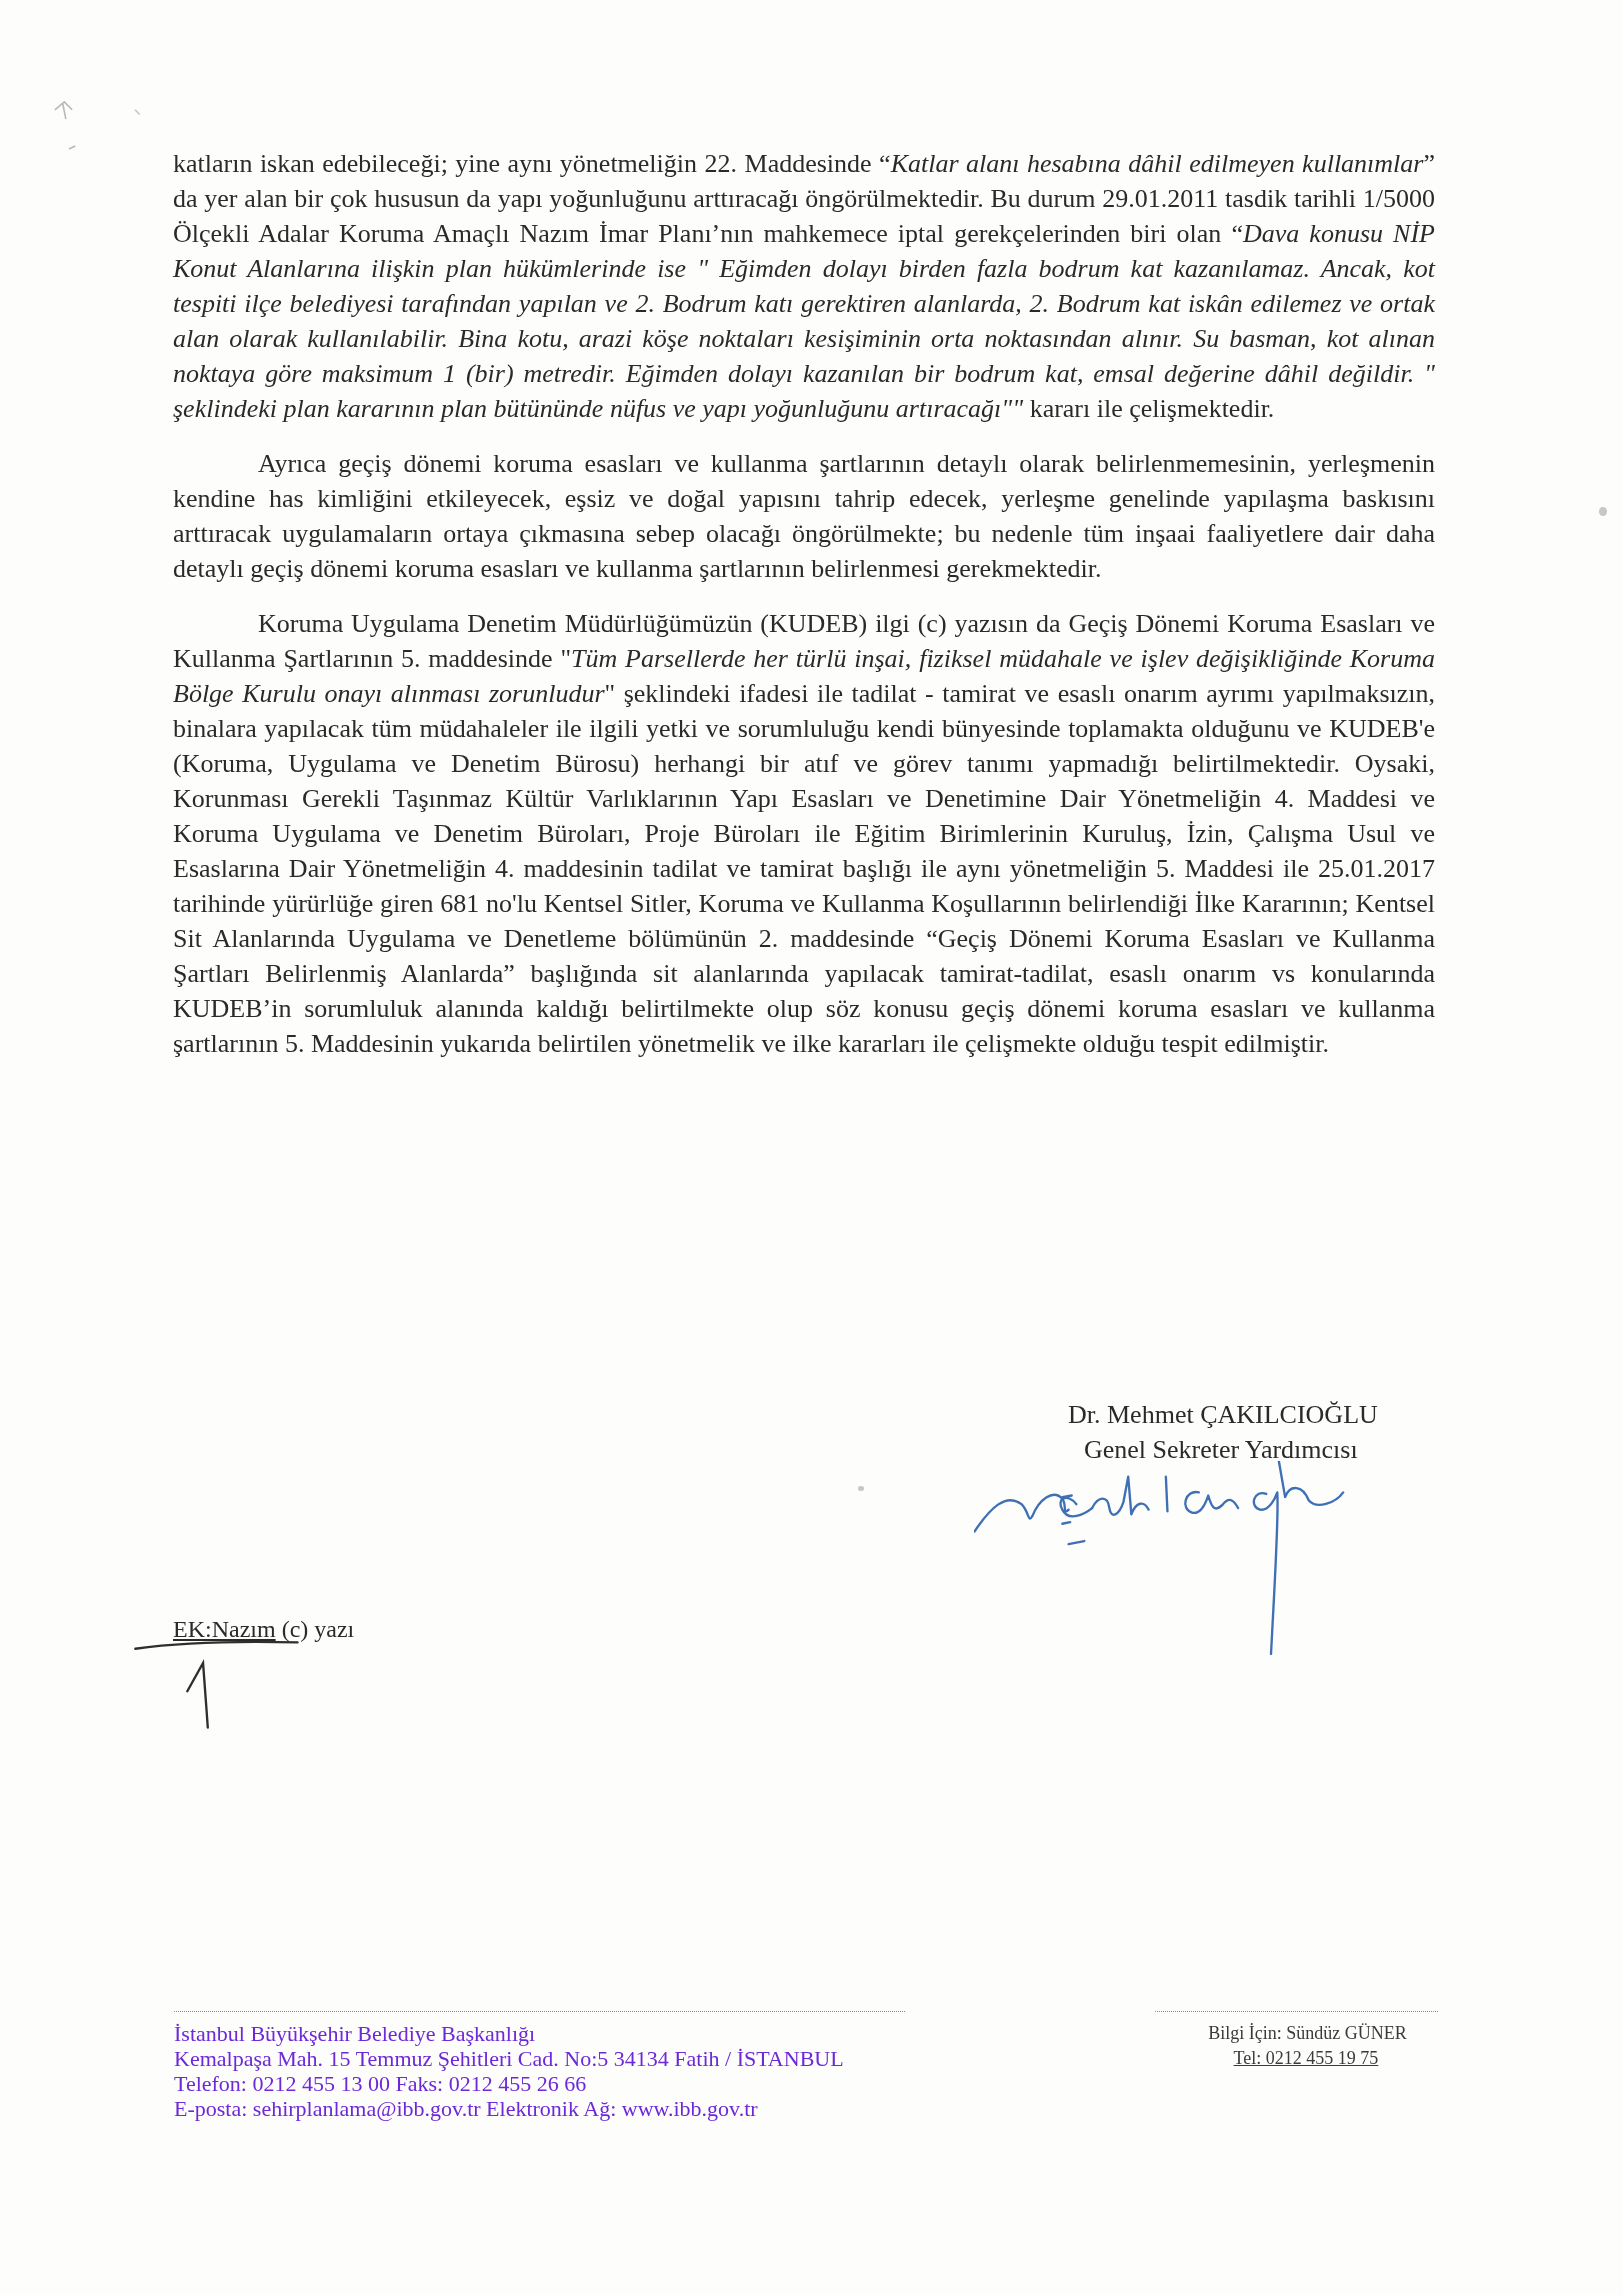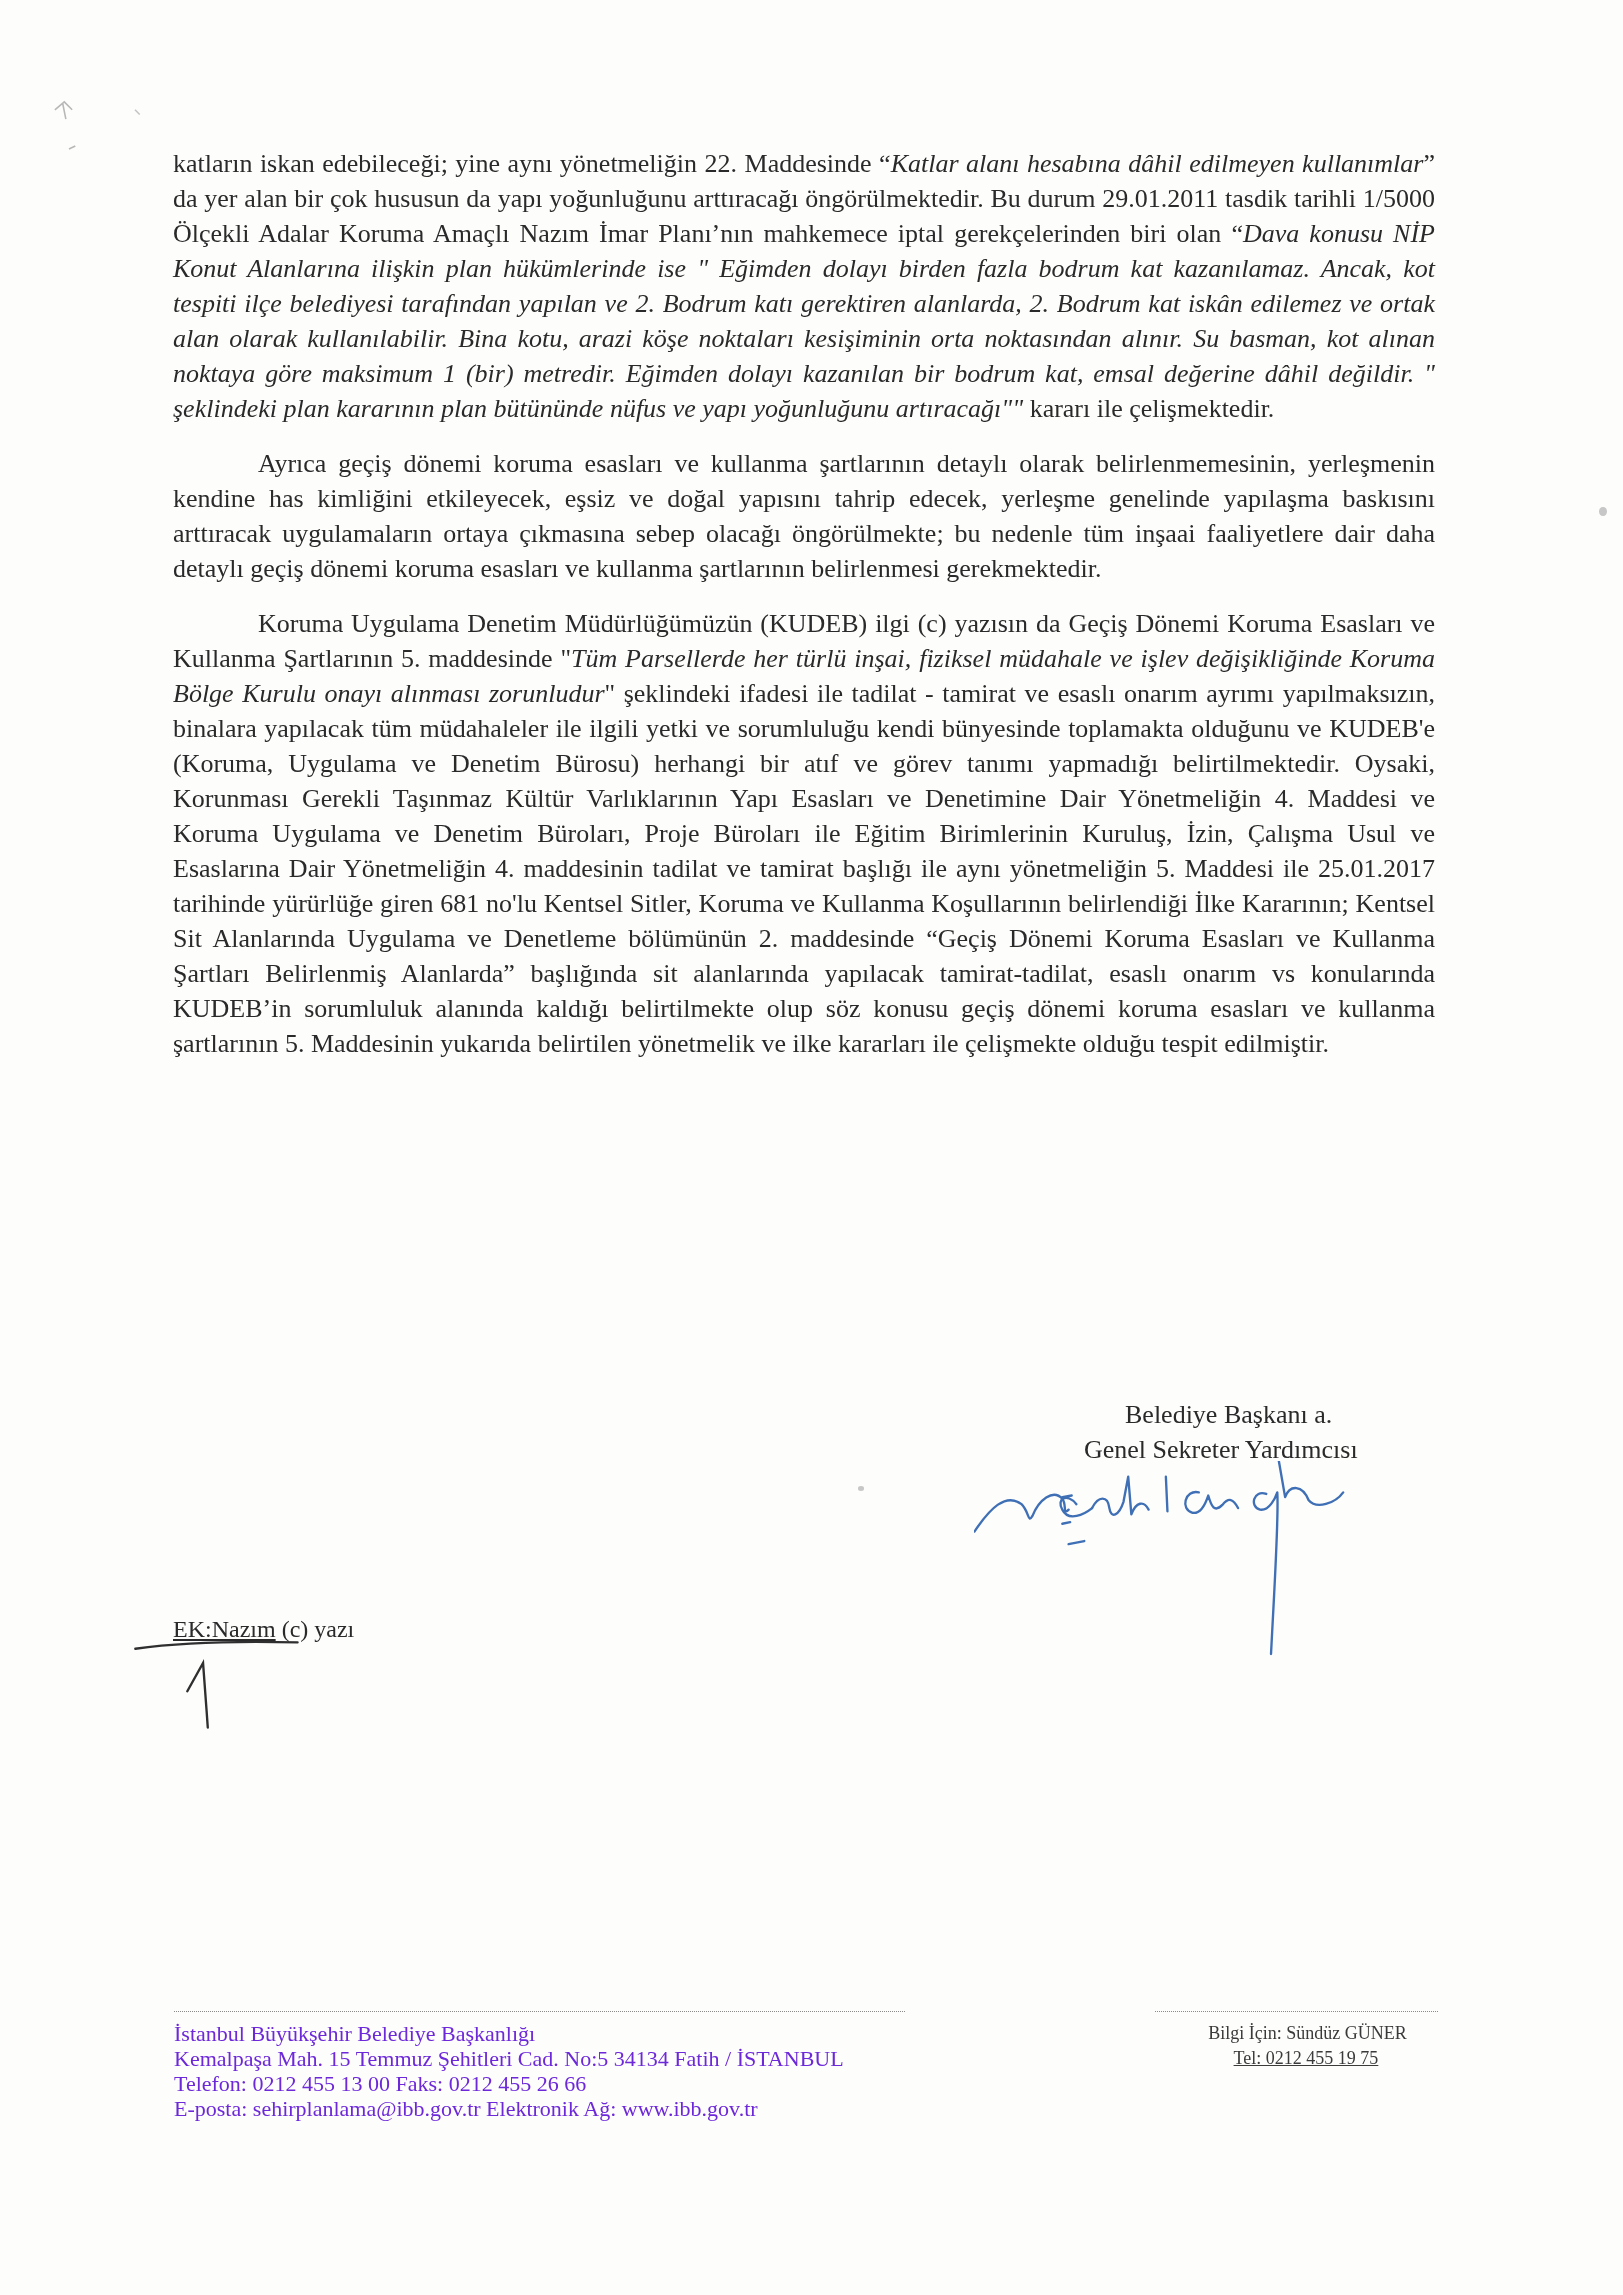--- a/index.html
+++ b/index.html
@@ -84,21 +84,21 @@
   <div class="body-text" id="body-text">
       <p><span>katların iskan edebileceği; yine aynı yönetmeliğin 22. Maddesinde “</span><i>Katlar alanı hesabına dâhil edilmeyen kullanımlar</i><span>” da yer alan bir çok hususun da yapı yoğunluğunu arttıracağı öngörülmektedir. Bu durum 29.01.2011 tasdik tarihli 1/5000 Ölçekli Adalar Koruma Amaçlı Nazım İmar Planı’nın mahkemece iptal gerekçelerinden biri olan “</span><i>Dava konusu NİP Konut Alanlarına ilişkin plan hükümlerinde ise " Eğimden dolayı birden fazla bodrum kat kazanılamaz. Ancak, kot tespiti ilçe belediyesi tarafından yapılan ve 2. Bodrum katı gerektiren alanlarda, 2. Bodrum kat iskân edilemez ve ortak alan olarak kullanılabilir. Bina kotu, arazi köşe noktaları kesişiminin orta noktasından alınır. Su basman, kot alınan noktaya göre maksimum 1 (bir) metredir. Eğimden dolayı kazanılan bir bodrum kat, emsal değerine dâhil değildir. " şeklindeki plan kararının plan bütününde nüfus ve yapı yoğunluğunu artıracağı""</i><span> kararı ile çelişmektedir.</span></p>
       <p class="indent"><span>Ayrıca geçiş dönemi koruma esasları ve kullanma şartlarının detaylı olarak belirlenmemesinin, yerleşmenin kendine has kimliğini etkileyecek, eşsiz ve doğal yapısını tahrip edecek, yerleşme genelinde yapılaşma baskısını arttıracak uygulamaların ortaya çıkmasına sebep olacağı öngörülmekte; bu nedenle tüm inşaai faaliyetlere dair daha detaylı geçiş dönemi koruma esasları ve kullanma şartlarının belirlenmesi gerekmektedir.</span></p>
       <p class="indent"><span>Koruma Uygulama Denetim Müdürlüğümüzün (KUDEB) ilgi (c) yazısın da Geçiş Dönemi Koruma Esasları ve Kullanma Şartlarının 5. maddesinde "</span><i>Tüm Parsellerde her türlü inşai, fiziksel müdahale ve işlev değişikliğinde Koruma Bölge Kurulu onayı alınması zorunludur</i><span>" şeklindeki ifadesi ile tadilat - tamirat ve esaslı onarım ayrımı yapılmaksızın, binalara yapılacak tüm müdahaleler ile ilgili yetki ve sorumluluğu kendi bünyesinde toplamakta olduğunu ve KUDEB'e (Koruma, Uygulama ve Denetim Bürosu) herhangi bir atıf ve görev tanımı yapmadığı belirtilmektedir. Oysaki, Korunması Gerekli Taşınmaz Kültür Varlıklarının Yapı Esasları ve Denetimine Dair Yönetmeliğin 4. Maddesi ve Koruma Uygulama ve Denetim Büroları, Proje Büroları ile Eğitim Birimlerinin Kuruluş, İzin, Çalışma Usul ve Esaslarına Dair Yönetmeliğin 4. maddesinin tadilat ve tamirat başlığı ile aynı yönetmeliğin 5. Maddesi ile 25.01.2017 tarihinde yürürlüğe giren 681 no'lu Kentsel Sitler, Koruma ve Kullanma Koşullarının belirlendiği İlke Kararının; Kentsel Sit Alanlarında Uygulama ve Denetleme bölümünün 2. maddesinde “Geçiş Dönemi Koruma Esasları ve Kullanma Şartları Belirlenmiş Alanlarda” başlığında sit alanlarında yapılacak tamirat-tadilat, esaslı onarım vs konularında KUDEB’in sorumluluk alanında kaldığı belirtilmekte olup söz konusu geçiş dönemi koruma esasları ve kullanma şartlarının 5. Maddesinin yukarıda belirtilen yönetmelik ve ilke kararları ile çelişmekte olduğu tespit edilmiştir.</span></p>
     </div>
 
   <div class="smudge" style="left:1599px;top:507px;width:7.9px;height:9.4px;"></div>
   <div class="smudge" style="left:858px;top:1486px;width:6.3px;height:4.7px;"></div>
 
   <div class="sig-block">
-    <span class="line sig-title">Belediye Başkanı a.</span>
+    <span class="line sig-name">Dr. Mehmet ÇAKILCIOĞLU</span>
     <span class="line sig-role">Genel Sekreter Yardımcısı</span>
   </div>
 
   <svg class="signature-svg" viewBox="0 0 640 260">
     <g fill="none" stroke="#3f6fb5" stroke-width="3" stroke-linecap="round" stroke-linejoin="round">
       <path d="M0 90 C 20 60, 40 40, 60 55 C 70 65, 68 80, 74 70 C 82 50, 100 35, 112 48 C 118 55, 112 70, 120 62"></path>
       <path d="M130 55 C 118 40, 104 48, 112 62 C 120 78, 140 68, 150 60"></path>
       <path d="M112 46 L 124 44 M 112 80 L 122 78"></path>
       <path d="M150 60 C 158 44, 170 44, 172 60 C 174 74, 184 70, 190 52 L 196 20 L 200 68 C 206 52, 216 50, 222 62"></path>
       <path d="M244 20 L 246 64"></path>

